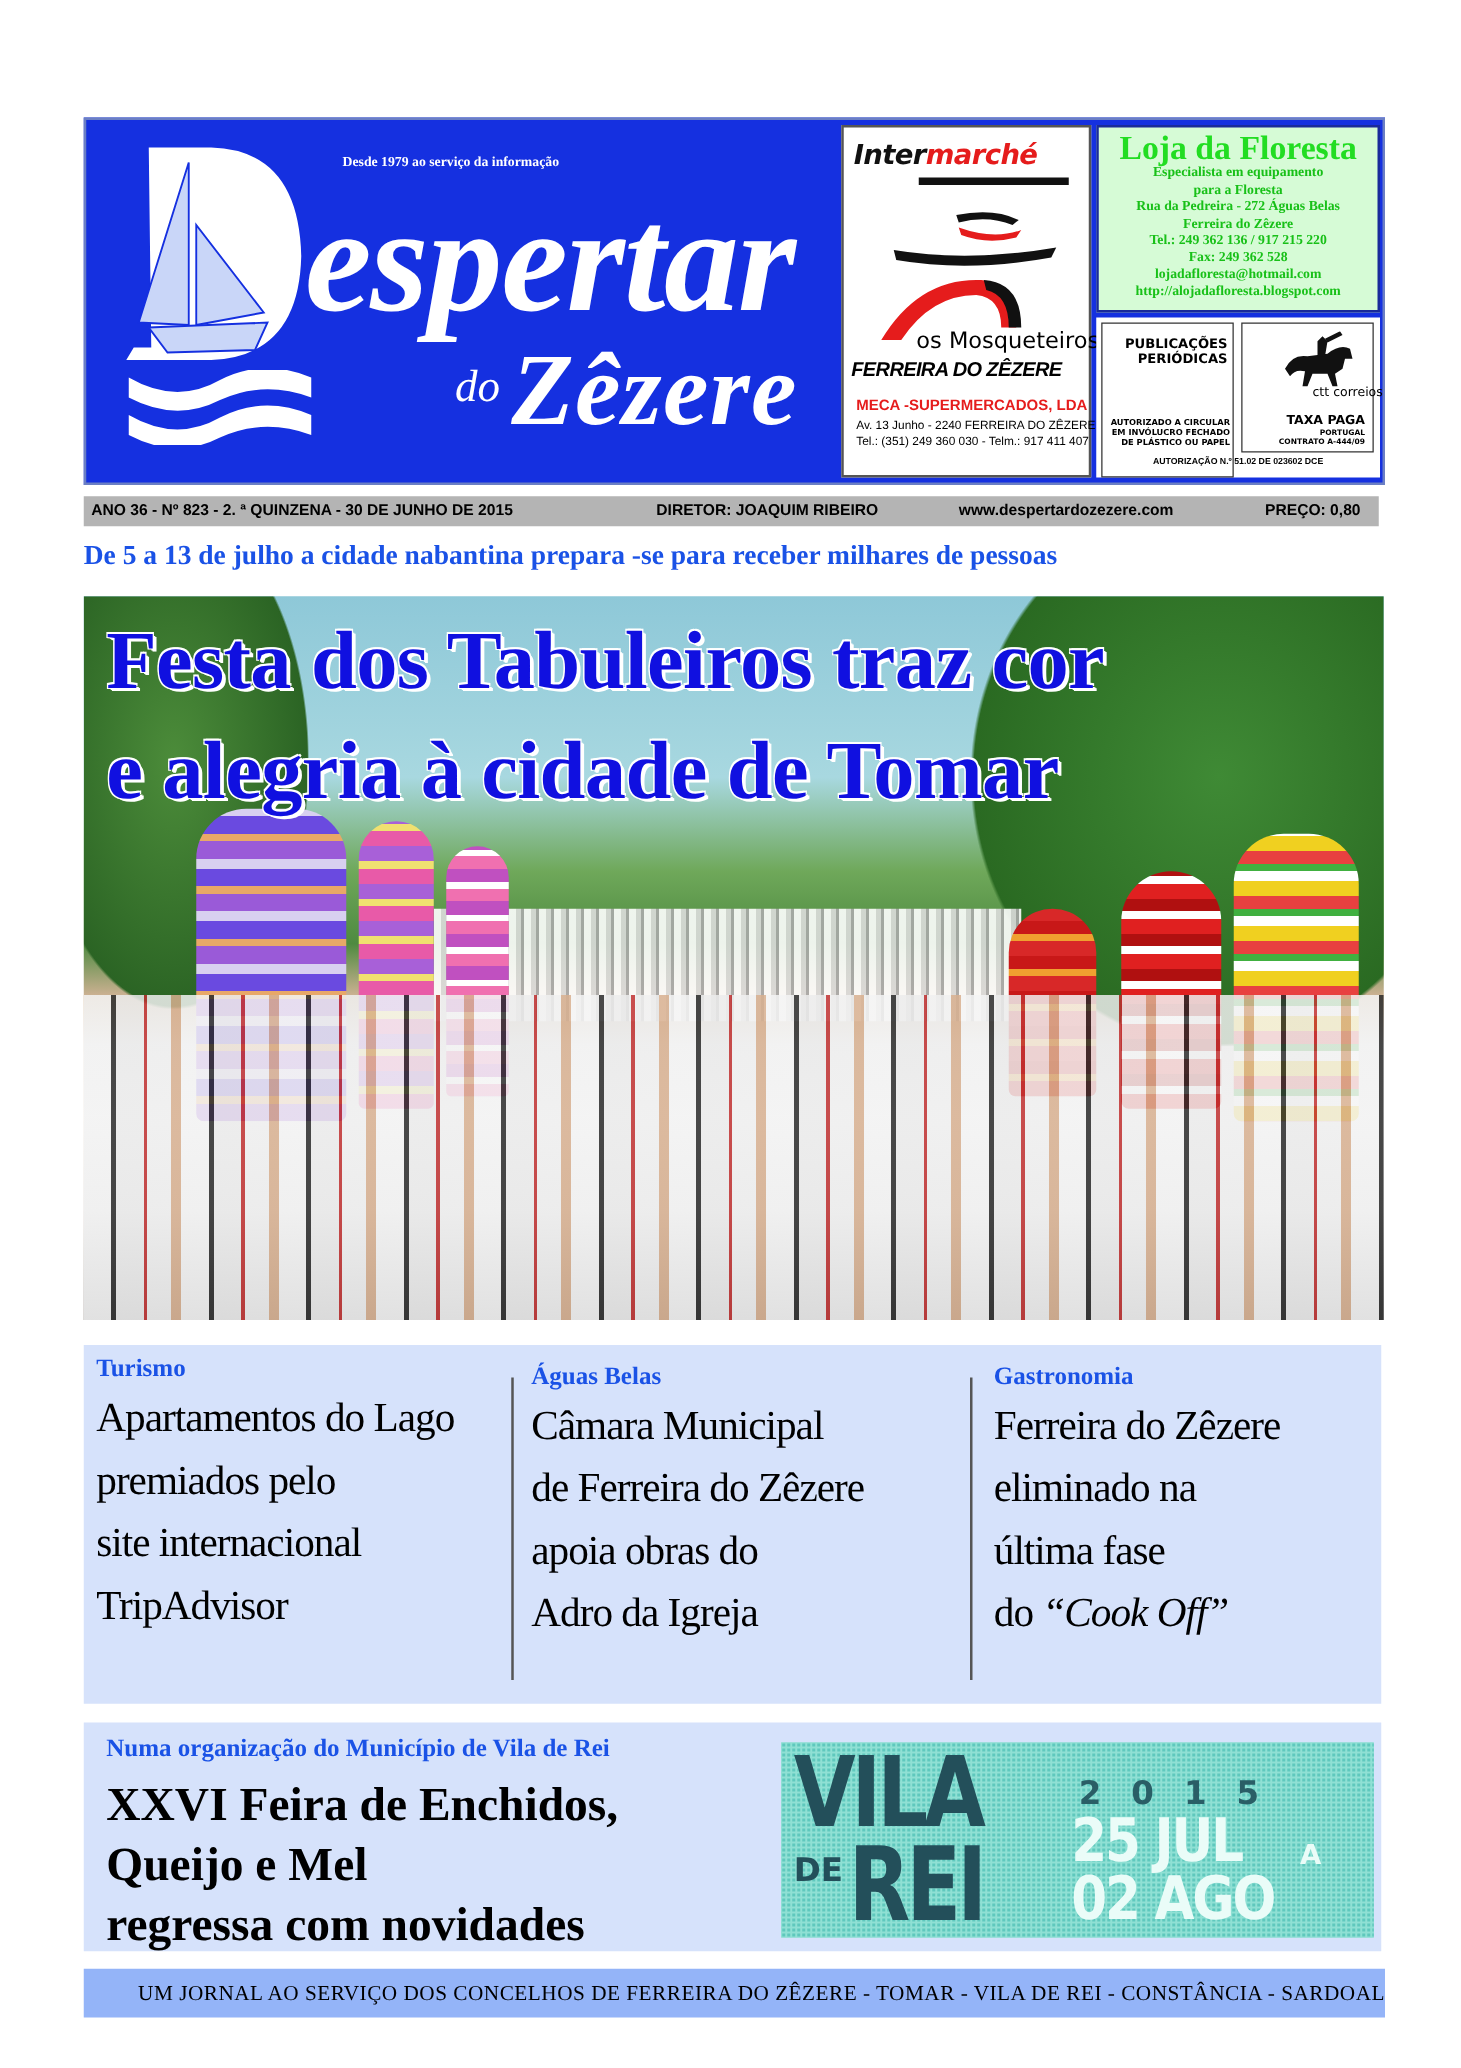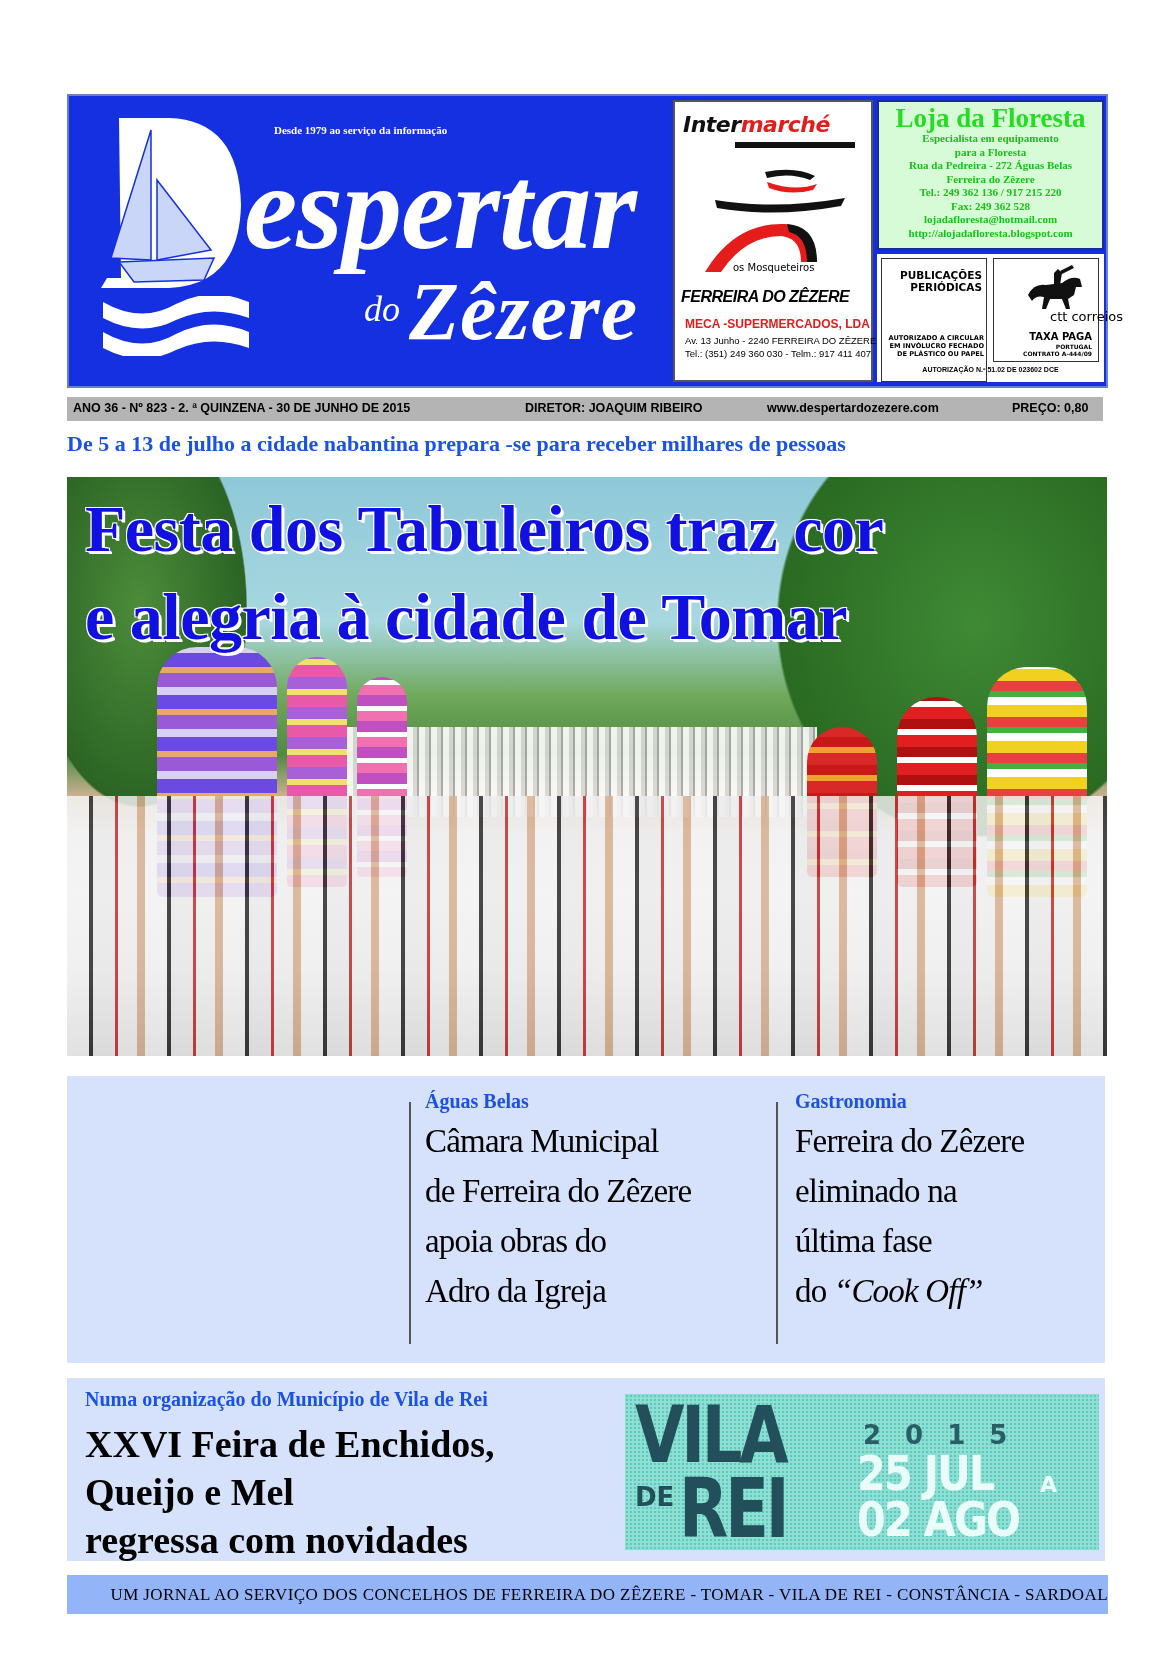--- a/index.html
+++ b/index.html
@@ -18,39 +18,39 @@
   #title-do { left: 295px; top: 192px; color: #fff; font-style: italic; font-size: 36px; white-space: nowrap; }
   #title-zezere { left: 340px; top: 175px; color: #fff; font-style: italic; font-weight: bold; font-size: 82px; line-height: 1; white-space: nowrap; letter-spacing: 1px; }
 
   
   #ad-intermarche { left: 604px; top: 4px; width: 200px; height: 282px; background: #fff; border: 2px solid #555; }
   #im-brand { left: 8px; top: 10px; font-family: "DejaVu Sans", sans-serif; font-weight: bold; font-size: 22px; font-style: italic; white-space: nowrap; letter-spacing: -0.5px; }
   #im-brand .inter { color: #111; }
   #im-brand .marche { color: #e51c1c; }
   #im-underline { left: 60px; top: 40px; width: 120px; height: 6px; background: #111; }
   #im-logo { left: 20px; top: 60px; width: 165px; height: 120px; }
-  #im-mosq { left: 58px; top: 160px; font-family: "DejaVu Sans", sans-serif; font-size: 10px; white-space: nowrap; }
+  #im-mosq { left: 58px; top: 160px; font-family: "DejaVu Sans", sans-serif; font-size: 18px; white-space: nowrap; }
   #im-town { left: 6px; top: 186px; font-family: "Liberation Sans", sans-serif; font-weight: bold; font-style: italic; font-size: 16px; white-space: nowrap; letter-spacing: -0.5px; }
   #im-company { left: 10px; top: 215px; font-family: "Liberation Sans", sans-serif; color: #e51c1c; font-weight: bold; font-size: 12px; white-space: nowrap; }
   #im-addr { left: 10px; top: 233px; font-family: "Liberation Sans", sans-serif; font-size: 9.5px; white-space: nowrap; }
   #im-tel { left: 10px; top: 246px; font-family: "Liberation Sans", sans-serif; font-size: 9.5px; white-space: nowrap; }
 
   
   #ad-floresta { left: 808px; top: 4px; width: 227px; height: 150px; background: #d6fbd6; border: 2px solid #1a2a9a; text-align: center; color: #18c018; }
   #fl-title { display: block; font-size: 27px; font-weight: bold; margin-top: 2px; line-height: 1.05; color: #22dd22; }
   .fl-line { display: block; font-size: 11px; font-weight: bold; line-height: 13.5px; }
 
   
   #postal-area { left: 808px; top: 158px; width: 227px; height: 128px; background: #fff; }
   #pub-box { left: 4px; top: 4px; width: 106px; height: 124px; border: 1.5px solid #333; font-family: "DejaVu Sans", sans-serif; }
   #pub-title { left: 6px; top: 10px; width: 94px; text-align: right; font-weight: bold; font-size: 10.5px; line-height: 12px; }
   #pub-note { left: 4px; top: 75px; width: 98px; text-align: right; font-weight: bold; font-size: 6.6px; line-height: 8px; }
   #ctt-box { left: 116px; top: 4px; width: 106px; height: 104px; border: 1.5px solid #333; font-family: "DejaVu Sans", sans-serif; }
   #ctt-horse { left: 30px; top: 6px; width: 62px; height: 46px; }
-  #ctt-name { left: 56px; top: 50px; font-size: 13px; white-space: nowrap; }
+  #ctt-name { left: 56px; top: 50px; font-size: 10px; white-space: nowrap; }
   #ctt-taxa { left: 4px; top: 72px; width: 94px; text-align: right; font-weight: bold; font-size: 10px; }
   #ctt-portugal { left: 4px; top: 84px; width: 94px; text-align: right; font-weight: bold; font-size: 6px; }
   #ctt-contrato { left: 4px; top: 91px; width: 94px; text-align: right; font-weight: bold; font-size: 6px; }
   #postal-auth { left: 0; top: 112px; width: 227px; text-align: center; font-family: "Liberation Sans", sans-serif; font-weight: bold; font-size: 7px; }
 
   
   #infobar { left: 67px; top: 397px; width: 1036px; height: 24px; background: #b4b4b4; font-family: "Liberation Sans", sans-serif; font-weight: bold; font-size: 12.5px; }
   #infobar span { position: absolute; top: 4px; white-space: nowrap; }
 
   
@@ -197,20 +197,29 @@
   <div class="tab-col" style="left:830px; top:220px; width:80px; height:190px; background:repeating-linear-gradient(0deg,#e02020 0 12px,#ffffff 12px 18px,#b01010 18px 28px);"></div>
   <div class="tab-col" style="left:920px; top:190px; width:100px; height:230px; background:repeating-linear-gradient(0deg,#f0d020 0 12px,#ffffff 12px 20px,#40b040 20px 26px,#e84040 26px 36px);"></div>
   <div id="crowd"></div>
   <div id="headline" class="abs">
     <div>Festa dos Tabuleiros traz cor</div>
     <div>e alegria à cidade de Tomar</div>
   </div>
 </div>
 
 <div id="stories" class="abs">
+  <div class="story" style="left:0; width:340px;">
+    <span class="story-kicker" style="left:10px; top:8px;">Turismo</span>
+    <div class="story-title" style="left:10px; top:34px;">
+      <div>Apartamentos do Lago</div>
+      <div>premiados pelo</div>
+      <div>site internacional</div>
+      <div>TripAdvisor</div>
+    </div>
+  </div>
   <div class="divider" style="left:342px;"></div>
   <div class="story" style="left:346px; width:320px;">
     <span class="story-kicker" style="left:12px; top:14px;">Águas Belas</span>
     <div class="story-title" style="left:12px; top:40px;">
       <div>Câmara Municipal</div>
       <div>de Ferreira do Zêzere</div>
       <div>apoia obras do</div>
       <div>Adro da Igreja</div>
     </div>
   </div>

